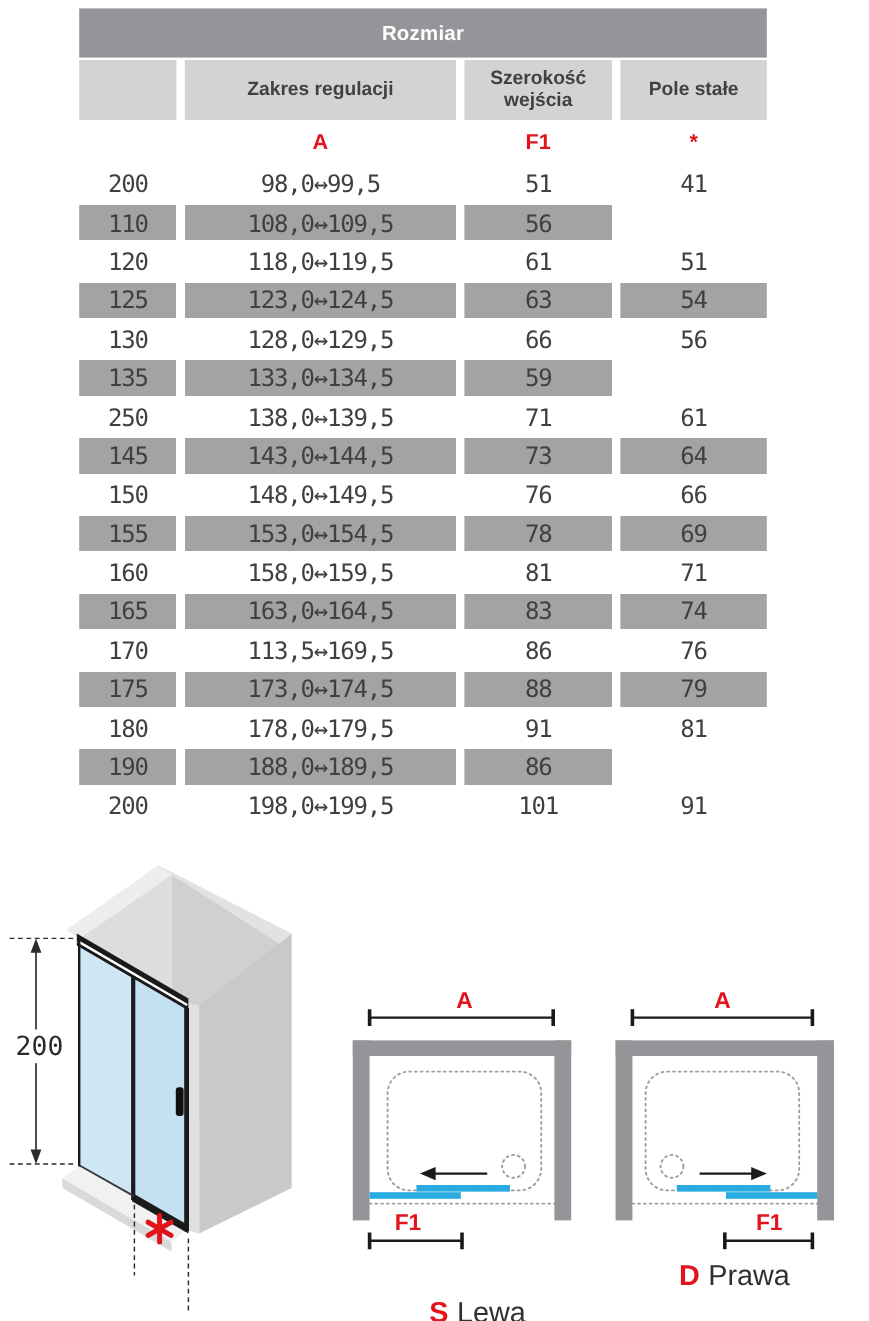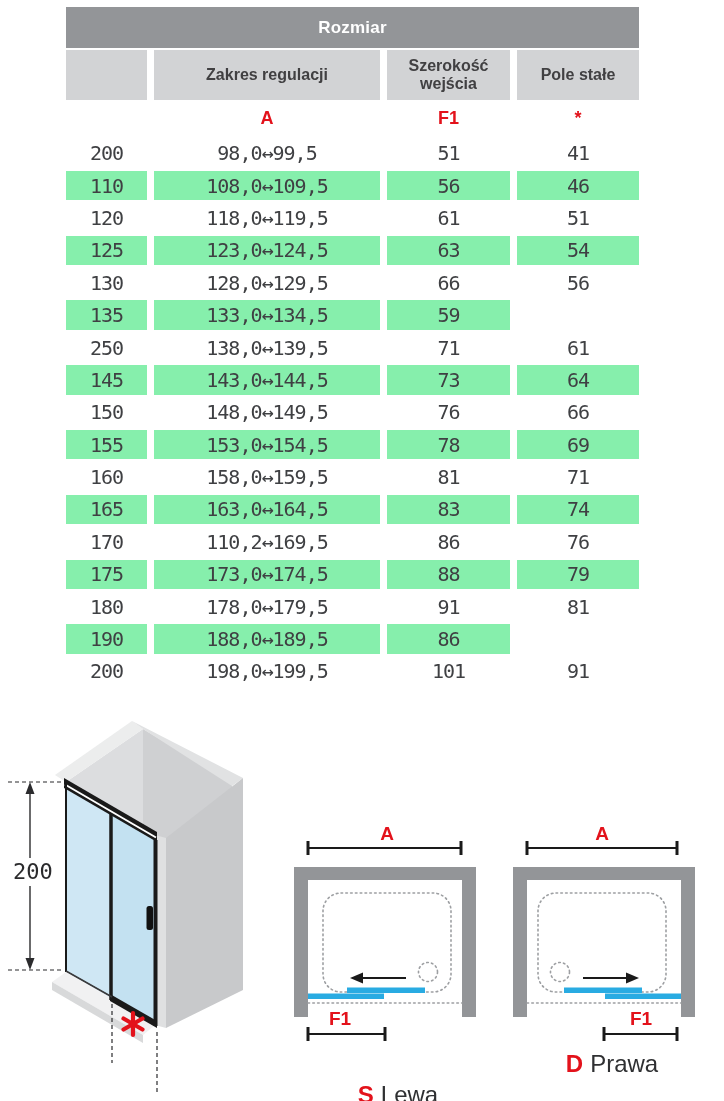--- a/index.html
+++ b/index.html
@@ -15,21 +15,21 @@
   .t-head{height:50px;border-radius:19px;}
   .t-head .hcell{background:#d2d3d5;display:flex;align-items:center;justify-content:center;
            text-align:center;font-size:16px;font-weight:bold;color:#414042;line-height:1.15;}
   .t-sym{height:37px;}
   .t-sym .scell{display:flex;align-items:center;justify-content:center;
            font-size:18px;font-weight:bold;color:#e3121b;}
   .trow{display:grid;grid-template-columns:81px 226px 123px 122px;column-gap:7px;height:32.4px;}
   .trow .cell{display:flex;align-items:center;justify-content:center;
            font-family:"DejaVu Sans Mono",monospace;font-size:20px;letter-spacing:-1px;
            color:#3f4043;}
-  .trow.shaded .cell{background:#86efac;background-clip:content-box;padding:1.5px 0;}
+  .trow.shaded .cell{background:#a3a3a3;background-clip:content-box;padding:1.5px 0;}
 
   
   .diag{position:absolute;}
   svg text{font-family:"Liberation Sans",sans-serif;}
   .dimtxt{font-family:"DejaVu Sans Mono",monospace;font-size:22px;fill:#2b2b2d;}
   .redlab{font-size:19px;font-weight:bold;fill:#e3121b;}
   .variant-label{position:absolute;width:230px;text-align:center;font-size:24px;color:#2f3032;}
   .variant-label .vletter{color:#e3121b;font-weight:bold;margin-right:7px;}
 </style>
 </head>
@@ -58,21 +58,20 @@
         <div class="trow">
       <div class="cell">200</div>
       <div class="cell">98,0↔99,5</div>
       <div class="cell">51</div>
       <div class="cell">41</div>
     </div>
         <div class="trow shaded">
       <div class="cell">110</div>
       <div class="cell">108,0↔109,5</div>
       <div class="cell">56</div>
-      <div class="cell">46</div>
     </div>
         <div class="trow">
       <div class="cell">120</div>
       <div class="cell">118,0↔119,5</div>
       <div class="cell">61</div>
       <div class="cell">51</div>
     </div>
         <div class="trow shaded">
       <div class="cell">125</div>
       <div class="cell">123,0↔124,5</div>
@@ -121,21 +120,21 @@
       <div class="cell">71</div>
     </div>
         <div class="trow shaded">
       <div class="cell">165</div>
       <div class="cell">163,0↔164,5</div>
       <div class="cell">83</div>
       <div class="cell">74</div>
     </div>
         <div class="trow">
       <div class="cell">170</div>
-      <div class="cell">110,2↔169,5</div>
+      <div class="cell">113,5↔169,5</div>
       <div class="cell">86</div>
       <div class="cell">76</div>
     </div>
         <div class="trow shaded">
       <div class="cell">175</div>
       <div class="cell">173,0↔174,5</div>
       <div class="cell">88</div>
       <div class="cell">79</div>
     </div>
         <div class="trow">

